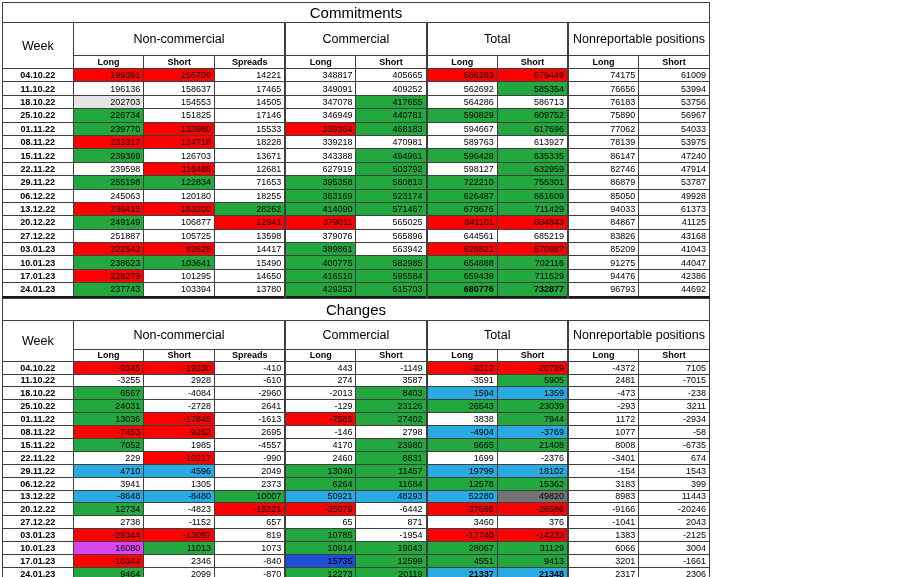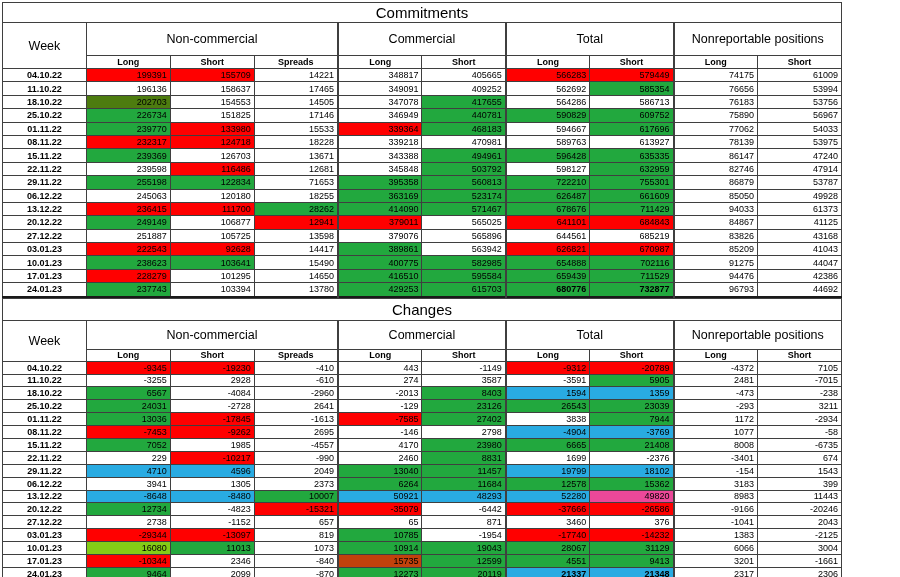--- a/index.html
+++ b/index.html
@@ -2,21 +2,21 @@
 <html><head>
 <meta charset="utf-8">
 <style>
   html,body{margin:0;padding:0;}
   body{
     width:900px;height:577px;background:#ffffff;overflow:hidden;
     font-family:"Liberation Sans", sans-serif;color:#000;
   }
   .report{padding:2px 0 0 2px;}
   table{
-    border-collapse:collapse;table-layout:fixed;width:840px;
+    border-collapse:collapse;table-layout:fixed;width:708px;
     font-family:"Liberation Sans", sans-serif;
     border-radius:32px;
   }
   th,td{
     border:1px solid #3f3f3f;padding:0;overflow:hidden;white-space:nowrap;
     vertical-align:middle;font-weight:400;
   }
   table{border-bottom:2px solid #1a1a1a;}
   .title-cell{font-size:15px;text-align:center;font-weight:400;}
   .group-cell{font-size:12.5px;text-align:center;}
@@ -97,21 +97,21 @@
           <td class="num">17465</td>
           <td class="num gl">349091</td>
           <td class="num">409252</td>
           <td class="num gl">562692</td>
           <td class="num" style="background: rgb(34, 168, 62);">585354</td>
           <td class="num gl">76656</td>
           <td class="num">53994</td>
         </tr>
         <tr>
           <td class="week">18.10.22</td>
-          <td class="num" style="background: #4d7c0f; margin-left: 40px;">202703</td>
+          <td class="num" style="background: #e5e5e5; margin-left: 40px;">202703</td>
           <td class="num">154553</td>
           <td class="num">14505</td>
           <td class="num gl">347078</td>
           <td class="num" style="background: rgb(34, 168, 62);">417655</td>
           <td class="num gl">564286</td>
           <td class="num">586713</td>
           <td class="num gl">76183</td>
           <td class="num">53756</td>
         </tr>
         <tr>
@@ -160,21 +160,21 @@
           <td class="num gl" style="background: rgb(34, 168, 62);">596428</td>
           <td class="num" style="background: rgb(34, 168, 62);">635335</td>
           <td class="num gl">86147</td>
           <td class="num">47240</td>
         </tr>
         <tr>
           <td class="week">22.11.22</td>
           <td class="num">239598</td>
           <td class="num" style="background: rgb(255, 0, 0);">116486</td>
           <td class="num">12681</td>
-          <td class="num gl">345848</td>
+          <td class="num gl">627919</td>
           <td class="num" style="background: rgb(34, 168, 62);">503792</td>
           <td class="num gl">598127</td>
           <td class="num" style="background: rgb(34, 168, 62);">632959</td>
           <td class="num gl">82746</td>
           <td class="num">47914</td>
         </tr>
         <tr>
           <td class="week">29.11.22</td>
           <td class="num" style="background: rgb(34, 168, 62);">255198</td>
           <td class="num" style="background: rgb(34, 168, 62);">122834</td>
@@ -194,21 +194,21 @@
           <td class="num gl" style="background: rgb(34, 168, 62);">363169</td>
           <td class="num" style="background: rgb(34, 168, 62);">523174</td>
           <td class="num gl" style="background: rgb(34, 168, 62);">626487</td>
           <td class="num" style="background: rgb(34, 168, 62);">661609</td>
           <td class="num gl">85050</td>
           <td class="num">49928</td>
         </tr>
         <tr>
           <td class="week">13.12.22</td>
           <td class="num" style="background: rgb(255, 0, 0);">236415</td>
-          <td class="num" style="background: rgb(255, 0, 0);">111700</td>
+          <td class="num" style="background: rgb(255, 0, 0);">163200</td>
           <td class="num" style="background: rgb(34, 168, 62);">28262</td>
           <td class="num gl" style="background: rgb(34, 168, 62);">414090</td>
           <td class="num" style="background: rgb(34, 168, 62);">571467</td>
           <td class="num gl" style="background: rgb(34, 168, 62);">678676</td>
           <td class="num" style="background: rgb(34, 168, 62);">711429</td>
           <td class="num gl">94033</td>
           <td class="num">61373</td>
         </tr>
         <tr>
           <td class="week">20.12.22</td>
@@ -443,21 +443,21 @@
           <td class="num">399</td>
         </tr>
         <tr>
           <td class="week">13.12.22</td>
           <td class="num" style="background: rgb(41, 171, 226);">-8648</td>
           <td class="num" style="background: rgb(41, 171, 226);">-8480</td>
           <td class="num" style="background: rgb(34, 168, 62);">10007</td>
           <td class="num gl" style="background: rgb(41, 171, 226);">50921</td>
           <td class="num" style="background: rgb(41, 171, 226);">48293</td>
           <td class="num gl" style="background: rgb(41, 171, 226);">52280</td>
-          <td class="num" style="background: #ec4899;">49820</td>
+          <td class="num" style="background: #737373;">49820</td>
           <td class="num gl">8983</td>
           <td class="num">11443</td>
         </tr>
         <tr>
           <td class="week">20.12.22</td>
           <td class="num" style="background: rgb(34, 168, 62);">12734</td>
           <td class="num">-4823</td>
           <td class="num" style="background: rgb(255, 0, 0);">-15321</td>
           <td class="num gl" style="background: rgb(255, 0, 0);">-35079</td>
           <td class="num">-6442</td>
@@ -485,36 +485,36 @@
           <td class="num">819</td>
           <td class="num gl" style="background: rgb(34, 168, 62);">10785</td>
           <td class="num">-1954</td>
           <td class="num gl" style="background: rgb(255, 0, 0);">-17740</td>
           <td class="num" style="background: rgb(255, 0, 0);">-14232</td>
           <td class="num gl">1383</td>
           <td class="num">-2125</td>
         </tr>
         <tr>
           <td class="week">10.01.23</td>
-          <td class="num" style="background: #84cc16;">16080</td>
+          <td class="num" style="background: #d946ef;">16080</td>
           <td class="num" style="background: rgb(34, 168, 62);">11013</td>
           <td class="num">1073</td>
           <td class="num gl" style="background: rgb(34, 168, 62);">10914</td>
           <td class="num" style="background: rgb(34, 168, 62);">19043</td>
           <td class="num gl" style="background: rgb(34, 168, 62);">28067</td>
           <td class="num" style="background: rgb(34, 168, 62);">31129</td>
           <td class="num gl">6066</td>
           <td class="num">3004</td>
         </tr>
         <tr>
           <td class="week">17.01.23</td>
           <td class="num" style="background: rgb(255, 0, 0);">-10344</td>
           <td class="num">2346</td>
           <td class="num">-840</td>
-          <td class="num gl" style="background: #c2410c; padding-left: 32px;">15735</td>
+          <td class="num gl" style="background: #1d4ed8; padding-left: 32px;">15735</td>
           <td class="num" style="background: rgb(34, 168, 62);">12599</td>
           <td class="num gl" style="background: rgb(34, 168, 62);">4551</td>
           <td class="num" style="background: rgb(34, 168, 62);">9413</td>
           <td class="num gl">3201</td>
           <td class="num">-1661</td>
         </tr>
         <tr>
           <td class="week">24.01.23</td>
           <td class="num" style="background: rgb(34, 168, 62);">9464</td>
           <td class="num">2099</td>

